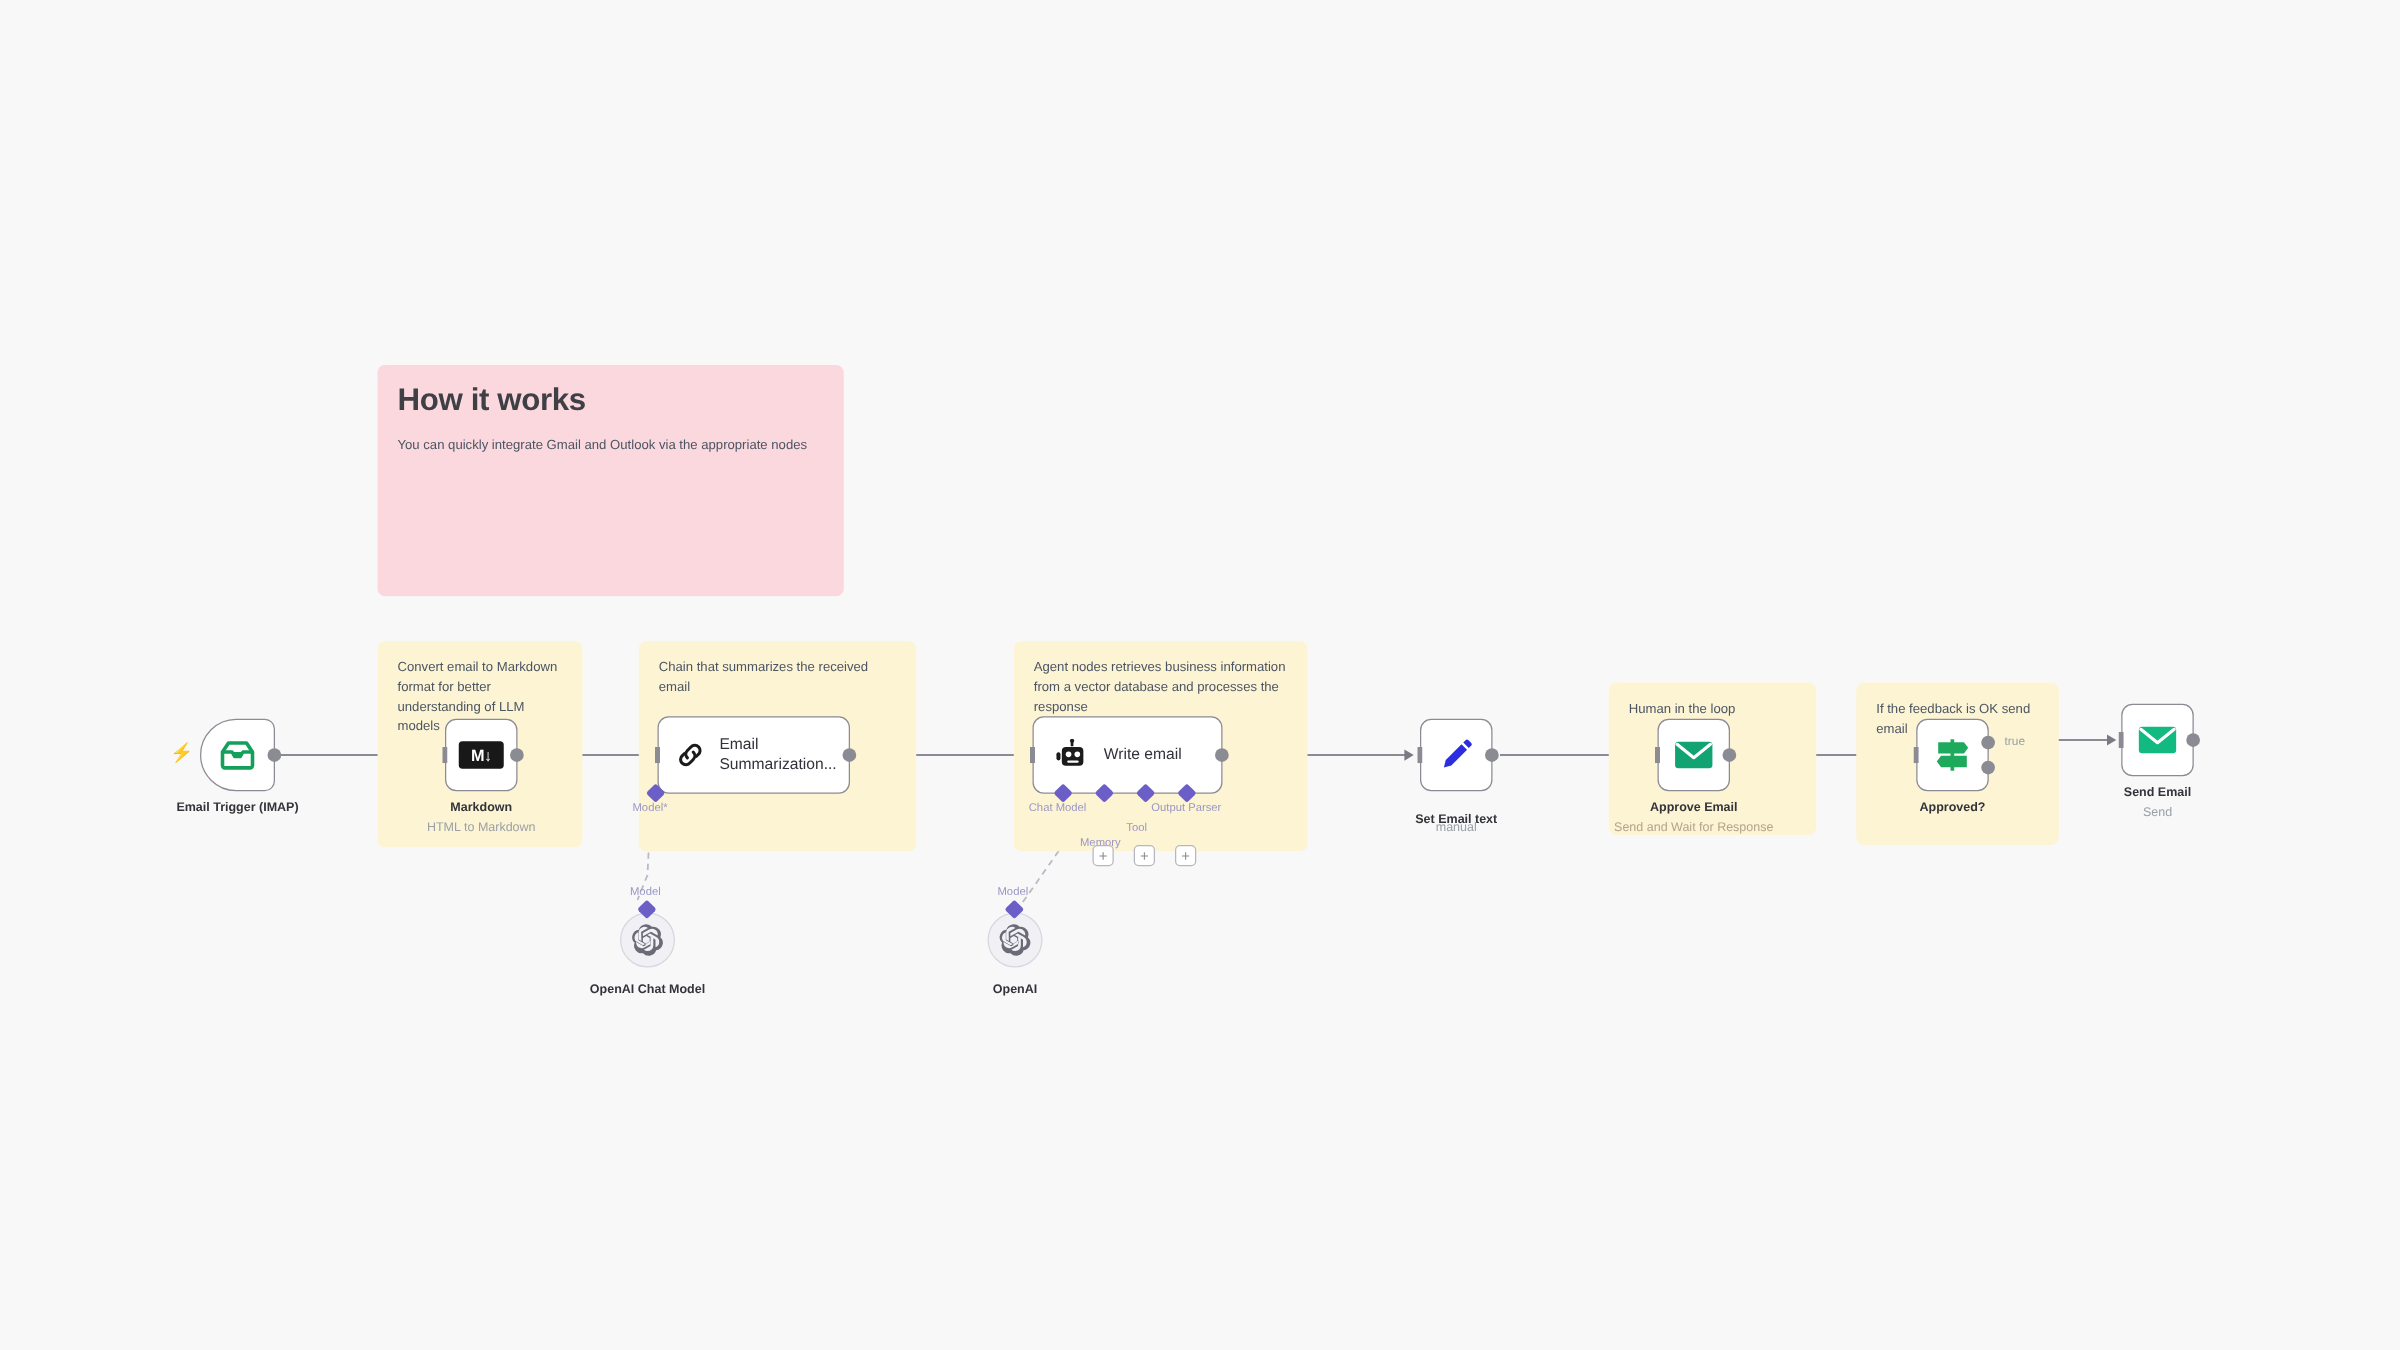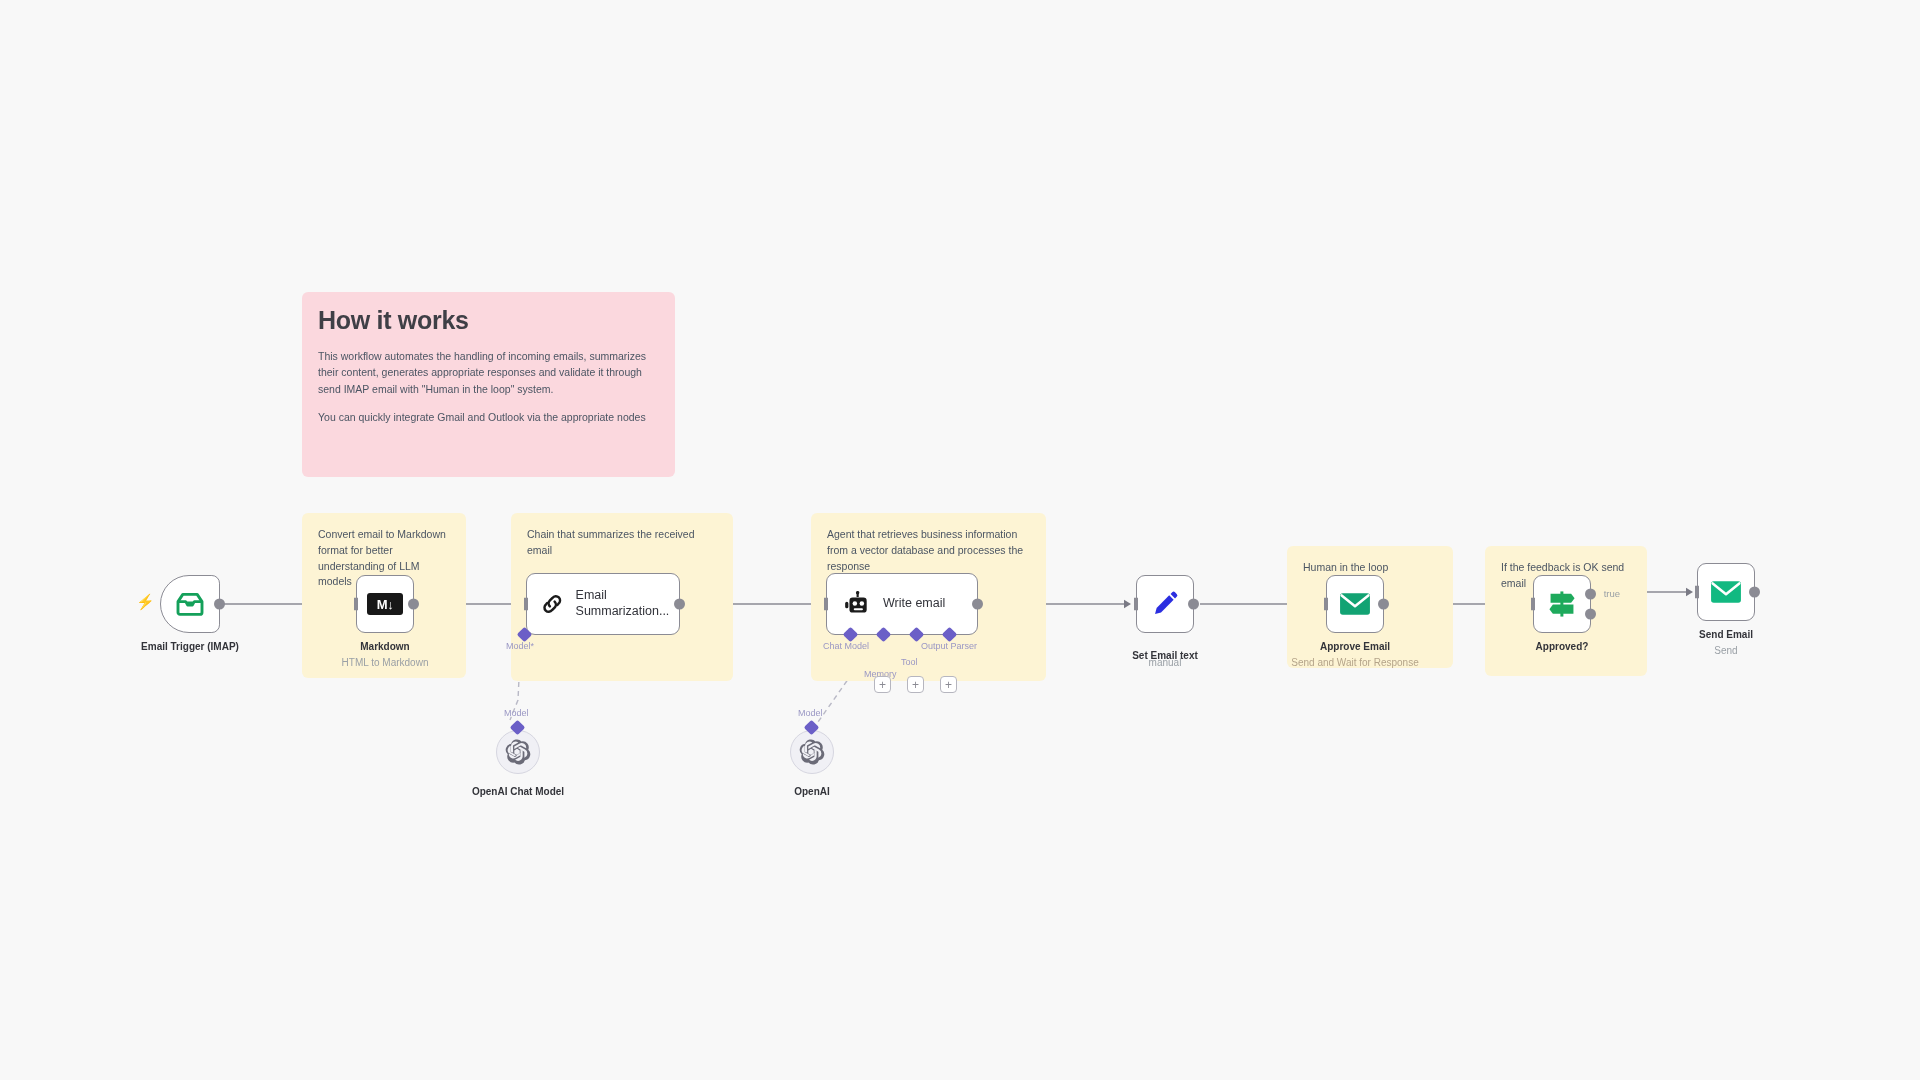--- a/index.html
+++ b/index.html
@@ -144,35 +144,34 @@
     <g stroke="#b9b9c6" stroke-width="1.4" fill="none">
       <line x1="883" y1="657" x2="883" y2="676"></line>
       <line x1="916" y1="657" x2="916" y2="676"></line>
       <line x1="949" y1="657" x2="949" y2="676"></line>
     </g>
   </svg>
 
   <div class="sticky pink" style="left:302px; top:292px; width:373px; height:185px;">
     <div class="sticky-title">How it works</div>
     <div class="sticky-body">
-      <p>This workflow automates the handling of incoming emails, summarizes their content, generates appropriate responses and validate it through send IMAP email with "Human in the loop" system.</p>
       <p>You can quickly integrate Gmail and Outlook via the appropriate nodes</p>
     </div>
   </div>
 
   <div class="sticky yellow" style="left:302px; top:513px; width:164px; height:165px;">
     <div class="sticky-head">Convert email to Markdown format for better understanding of LLM models</div>
   </div>
 
   <div class="sticky yellow" style="left:511px; top:513px; width:222px; height:168px;">
     <div class="sticky-head">Chain that summarizes the received email</div>
   </div>
 
   <div class="sticky yellow" style="left:811px; top:513px; width:235px; height:168px;">
-    <div class="sticky-head">Agent that retrieves business information from a vector database and processes the response</div>
+    <div class="sticky-head">Agent nodes retrieves business information from a vector database and processes the response</div>
   </div>
 
   <div class="sticky yellow" style="left:1287px; top:546px; width:166px; height:122px;">
     <div class="sticky-head">Human in the loop</div>
   </div>
 
   <div class="sticky yellow" style="left:1485px; top:546px; width:162px; height:130px;">
     <div class="sticky-head">If the feedback is OK send email</div>
   </div>
 

